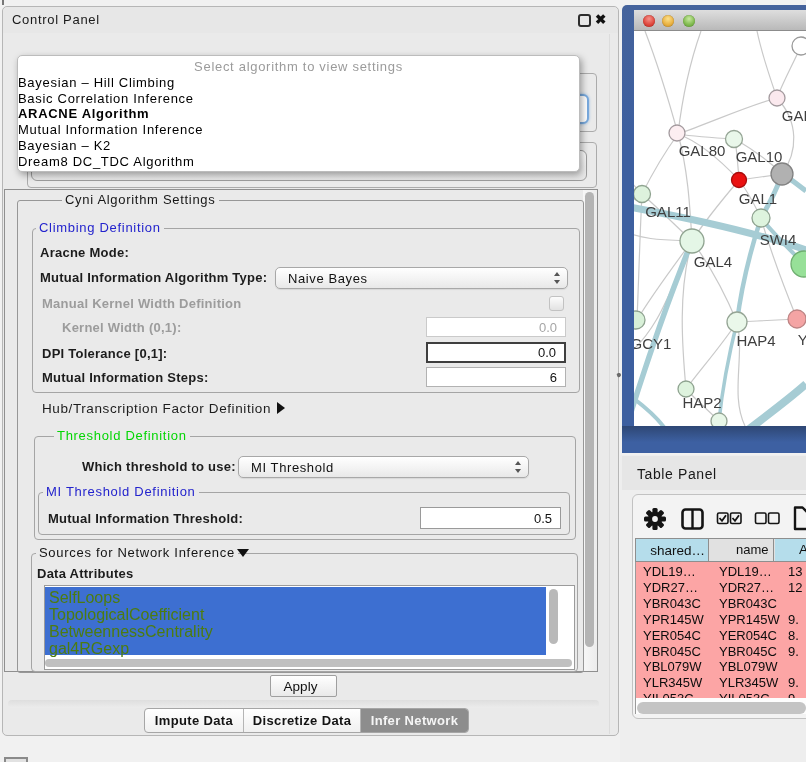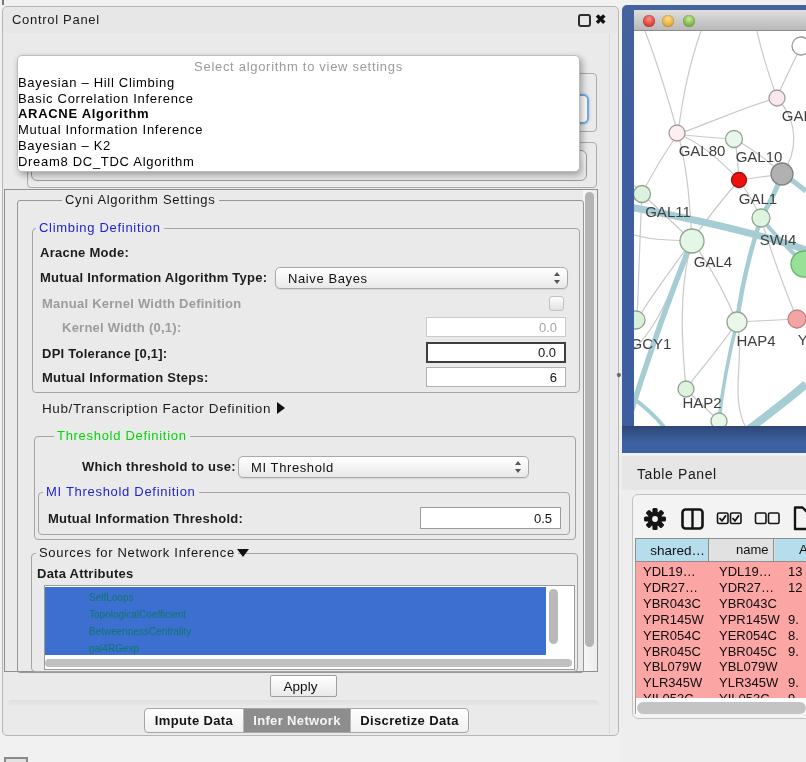--- a/index.html
+++ b/index.html
@@ -91,32 +91,32 @@
 <div class="lbl abs" style="left:48px;top:511px;">Mutual Information Threshold:</div>
 <div class="tfield" style="left:420px;top:507px;width:141px;height:22px;border-color:#9a9a9a;">0.5</div>
 
 <div class="gbox" style="left:31px;top:553px;width:545px;height:117px;border-color:#a5a5a5;"></div>
 <div class="gtitle" style="left:36px;top:546px;color:#141414;">Sources for Network Inference</div>
 <div class="abs" style="left:237px;top:549px;width:0;height:0;border-top:8px solid #111;border-left:6px solid transparent;border-right:6px solid transparent;"></div>
 <div class="lbl abs" style="left:37px;top:566px;">Data Attributes</div>
 
 <div class="abs" style="left:44px;top:585px;width:531px;height:85px;background:#fff;border:1px solid #9b9b9b;box-sizing:border-box;"></div>
 <div class="abs" style="left:45px;top:587px;width:501px;height:68px;background:#3d6fd1;"></div>
-<div class="abs" style="left:49px;top:589px;font-size:10px;color:#0f766e;line-height:17px;margin-left:40px;">SelfLoops<br>TopologicalCoefficient<br>BetweennessCentrality<br>gal4RGexp</div>
+<div class="abs" style="left:49px;top:589px;font-size:16px;color:#4d7c0f;line-height:17px;">SelfLoops<br>TopologicalCoefficient<br>BetweennessCentrality<br>gal4RGexp</div>
 <div class="abs" style="left:549px;top:589px;width:9px;height:55px;background:#b9b9b9;border-radius:5px;"></div>
 <div class="abs" style="left:45px;top:659px;width:527px;height:8px;background:#c0c0c0;border-radius:4px;"></div>
 
 <div class="abs" style="left:270px;top:675px;width:67px;height:22px;background:linear-gradient(#ffffff,#e9e9e9);border:1px solid #9f9f9f;border-radius:2px;box-sizing:border-box;display:flex;align-items:center;justify-content:center;padding-right:6px;font-size:13.5px;color:#111;">Apply</div>
 
 <div class="abs" style="left:8px;top:700px;width:591px;height:8px;background:linear-gradient(#dedede,#ececec);border-radius:4px;"></div>
 
 <div class="seg" style="left:144px;top:708px;width:323px;height:23px;">
   <div class="s" style="width:99px;font-weight:bold;">Impute Data</div>
+  <div class="s" style="width:117px;font-weight:bold;">Discretize Data</div>
   <div class="s sel" style="width:107px;font-weight:bold;">Infer Network</div>
-  <div class="s" style="width:117px;font-weight:bold;">Discretize Data</div>
 </div>
 
 <div class="abs" style="left:609px;top:34px;width:1px;height:700px;background:#dcdcdc;"></div>
 <div class="abs" style="left:617px;top:373px;width:4px;height:4px;background:#6a6a6a;border-radius:1px 2px 2px 1px;transform:rotate(-20deg);"></div>
 
 <div class="abs" style="left:4px;top:757px;width:20px;height:10px;background:#e2e2e2;border:2px solid #8a8a8a;"></div>
 
 <div class="abs" style="left:622px;top:5px;width:184px;height:448px;background:linear-gradient(#45639c,#3d5f9f 30%);border-radius:5px 0 0 0;"></div>
 <div class="abs" style="left:622px;top:426px;width:184px;height:27px;background:linear-gradient(#2e4774,#3d60a2 60%);"></div>
 

